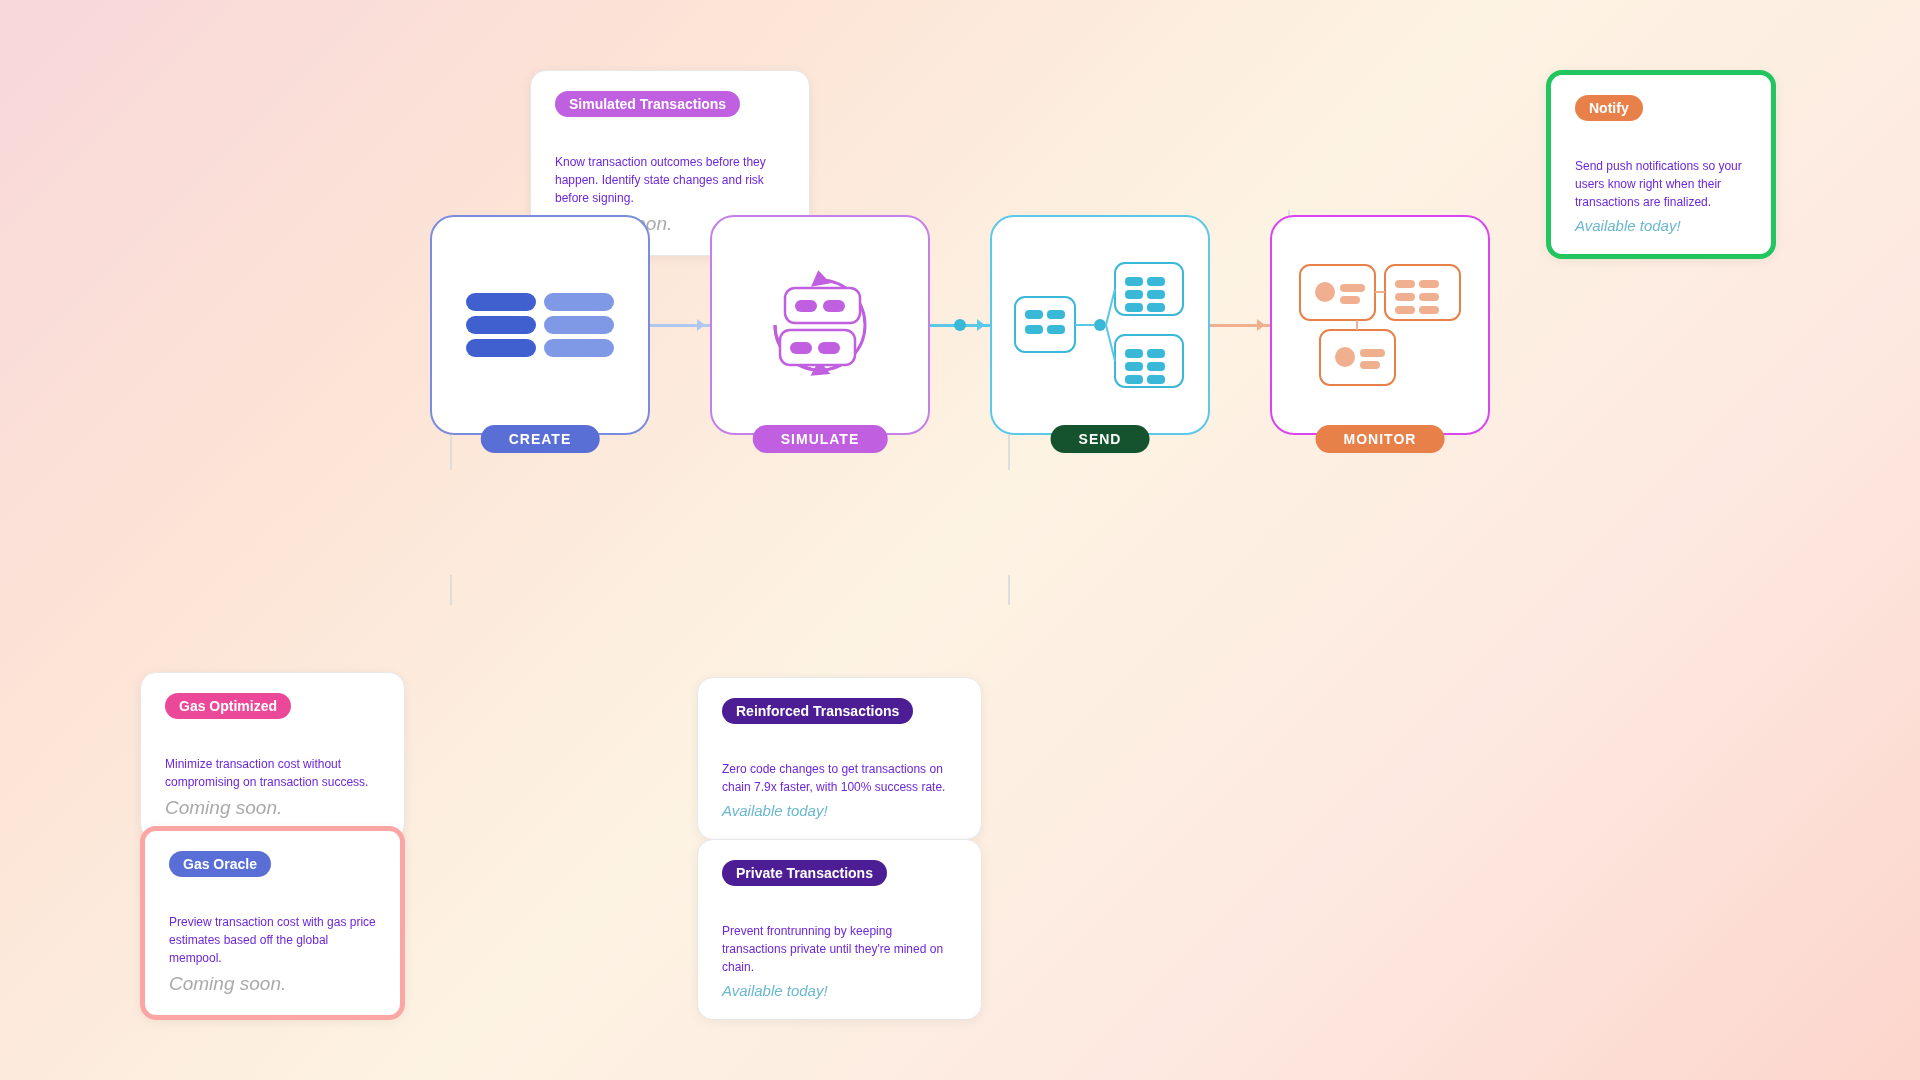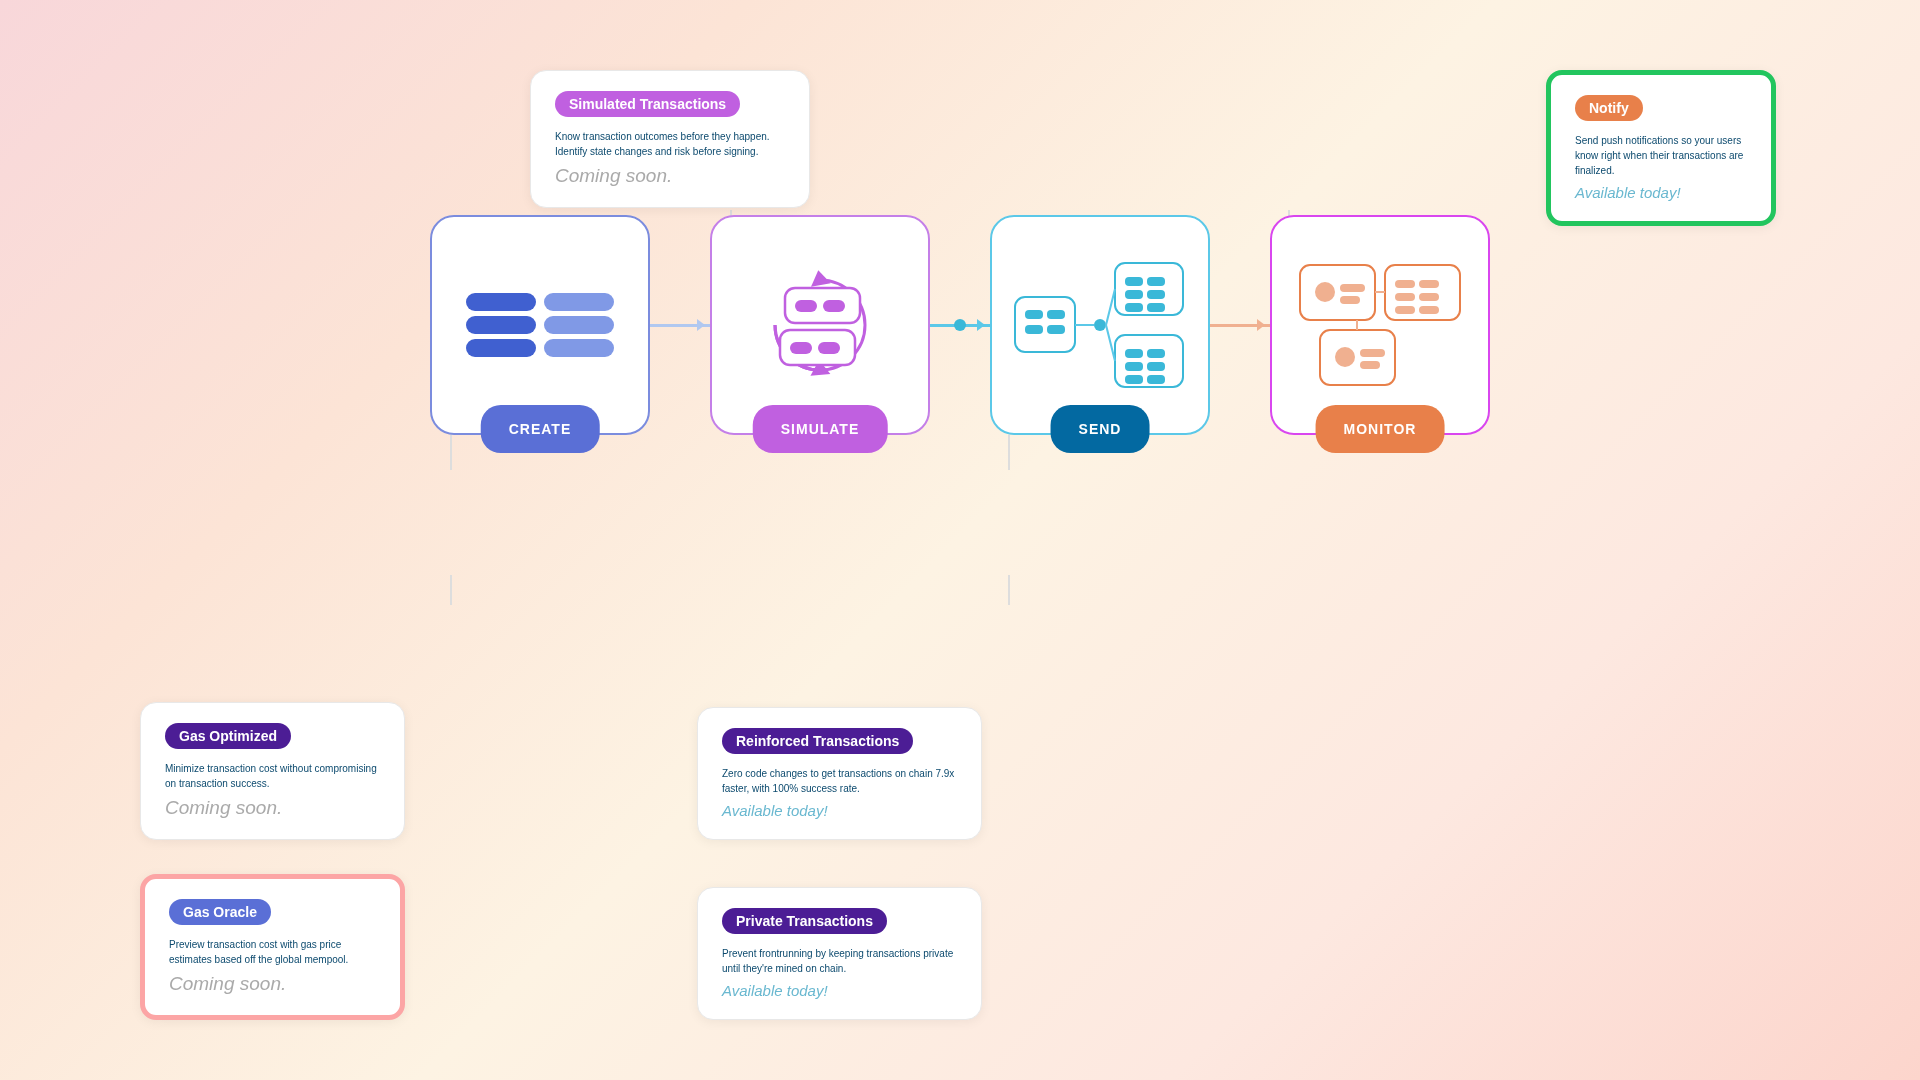--- a/index.html
+++ b/index.html
@@ -48,32 +48,32 @@
     .stage-box.create { border: 2px solid #7b8cde; }
     .stage-box.simulate { border: 2px solid #c47fe8; }
     .stage-box.send { border: 2px solid #5bc8e8; }
     .stage-box.monitor { border: 2px solid #d946ef; text-align: right; }
 
     .stage-label {
       position: absolute;
       bottom: -20px;
       left: 50%;
       transform: translateX(-50%);
-      padding: 16px 28px;
+      padding: 6px 28px;
       border-radius: 20px;
       font-weight: 700;
       font-size: 14px;
       letter-spacing: 1px;
       color: white;
       white-space: nowrap;
     }
 
     .stage-label.create { background: #5a6fd6; }
     .stage-label.simulate { background: #c060e0; }
-    .stage-label.send { background: #0369a1; }
+    .stage-label.send { background: #14532d; }
     .stage-label.monitor { background: #e8804a; }
 
     
     .arrow {
       width: 60px;
       height: 3px;
       position: relative;
       flex-shrink: 0;
     }
     .arrow.blue { background: #b0c8f0; }
@@ -156,21 +156,21 @@
 
     .card-badge {
       display: inline-block;
       padding: 5px 14px;
       border-radius: 20px;
       font-size: 14px;
       font-weight: 600;
       color: white;
       margin-bottom: 12px;
     }
-    .card-text { font-size: 10px; color: #0c4a6e; line-height: 1.5; margin-bottom: 6px; }
+    .card-text { font-size: 12px; color: #6d28d9; line-height: 1.5; margin-bottom: 6px; margin-top: 24px; }
 
     
     .card-simulated {
       top: 10px;
       left: 390px;
       width: 280px;
       border: 1px solid #e8e8e8;
     }
 
     
@@ -260,21 +260,21 @@
       height: 30px;
       left: 1148px;
       top: 150px;
     }
 
     
     .badge-purple { background: #c060e0; }
     .badge-blue { background: #5a6fd6; }
     .badge-cyan { background: #4c1d95; }
     .badge-orange { background: #e8804a; }
-    .badge-lightblue { background: #4c1d95; }
+    .badge-lightblue { background: #ec4899; }
 
     .status-available { color: #6ab8d0; font-style: italic; font-size: 15px; }
     .status-coming { color: #aaa; font-style: italic; font-size: 19px; }
   </style>
 </head>
 <body>
 
 <div class="main-container">
 
   <div class="vline vline-simulate-top"></div>

